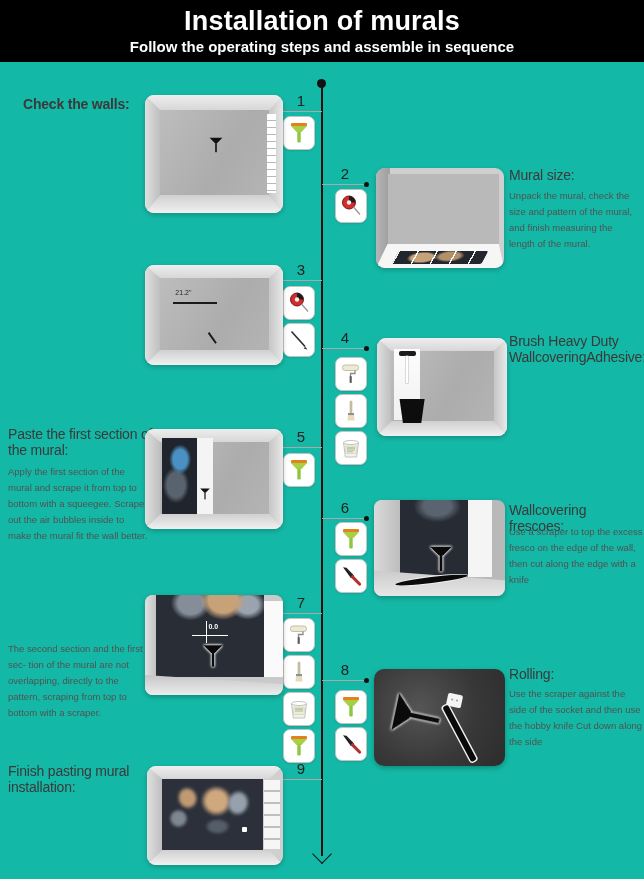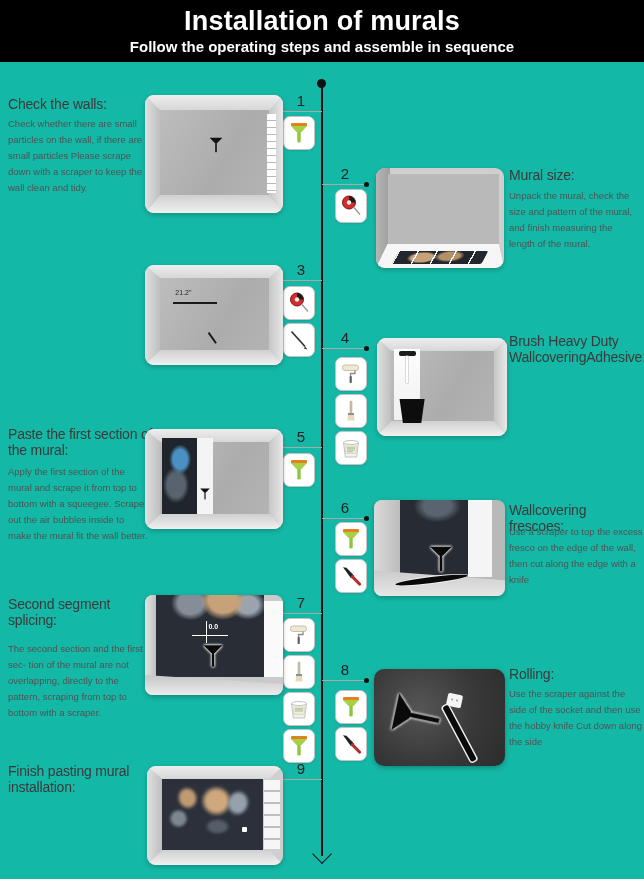--- a/index.html
+++ b/index.html
@@ -52,22 +52,21 @@
 
   <div class="hdr">
     <h1>Installation of murals</h1>
     <h2>Follow the operating steps and assemble in sequence</h2>
   </div>
 
   <div class="tl-dot"></div>
   <div class="tl-line"></div>
   <div class="tl-arrow"></div>
 
-  <div class="title" style="left:8px;top:96px;width:140px;">Check the walls:</div>
-  <div class="body" style="left:8px;top:116px;width:140px;">Check whether there are small particles on the wall, if there are small particles Please scrape down with a scraper to keep the wall clean and tidy.</div>
+  <div class="title" style="left:23px;top:96px;width:140px;font-weight:bold;">Check the walls:</div>
   <div class="conn l" style="top:111px;"></div>
   <div class="cdot" style="left:277px;top:109px;"></div>
   <div class="num" style="left:281px;top:92px;">1</div>
   <div class="ibox" style="left:283px;top:116px;">
     <svg width="22" height="24" viewBox="0 0 22 24">
         <rect x="3" y="2" width="16" height="3.2" rx="1" fill="#e2821f"></rect>
         <polygon points="3,5 19,5 13.5,11 8.5,11" fill="#a8cf45"></polygon>
         <rect x="9.3" y="10.5" width="3.4" height="11" rx="1.2" fill="#8dc63f"></rect>
       </svg>
   </div>
@@ -226,21 +225,20 @@
     <div style="position:absolute;left:0;bottom:0;width:100%;height:34%;background:linear-gradient(#c4c4c4,#e6e6e6);clip-path:polygon(0 22%,100% 52%,100% 100%,0 100%);"></div>
     <svg class="glyph white-outline" style="left:38%;top:46%;" width="34" height="30" viewBox="0 0 20 22">
         <polygon points="2,2 18,2 11.5,8.5 8.5,8.5" fill="#0a0a0a"></polygon>
         <rect x="9" y="8" width="2" height="12" fill="#0a0a0a"></rect>
       </svg>
     <div style="position:absolute;left:16%;top:80%;width:56%;height:6px;background:#0a0a0a;border-radius:50%;transform:rotate(-7deg);box-shadow:0 0 0 1px #f0f0f0;"></div>
   </div>
   <div class="title" style="left:509px;top:502px;width:134px;">Wallcovering frescoes:</div>
   <div class="body" style="left:509px;top:524px;width:134px;">Use a scraper to top the excess fresco on the edge of the wall, then cut along the edge with a knife</div>
 
-  <div class="title" style="left:8px;top:596px;width:148px;">Second segment splicing:</div>
   <div class="body" style="left:8px;top:617px;width:142px;margin-top:24px;">The second section and the first sec- tion of the mural are not overlapping, directly to the pattern, scraping from top to bottom with a scraper.</div>
   <div class="conn l" style="top:613px;"></div>
   <div class="cdot" style="left:277px;top:611px;"></div>
   <div class="num" style="left:281px;top:594px;">7</div>
   <div class="ibox" style="left:283px;top:618px;">
     <svg width="22" height="24" viewBox="0 0 22 24">
         <rect x="2.5" y="3" width="16" height="5.5" rx="2.4" fill="#efe9d2" stroke="#b9b29a" stroke-width="0.8"></rect>
         <path d="M15 8.5 v3 h-4.5 v3" fill="none" stroke="#8a8a8a" stroke-width="1.3"></path>
         <rect x="9.6" y="14" width="2.2" height="7" rx="0.8" fill="#5d5d5d"></rect>
       </svg>

